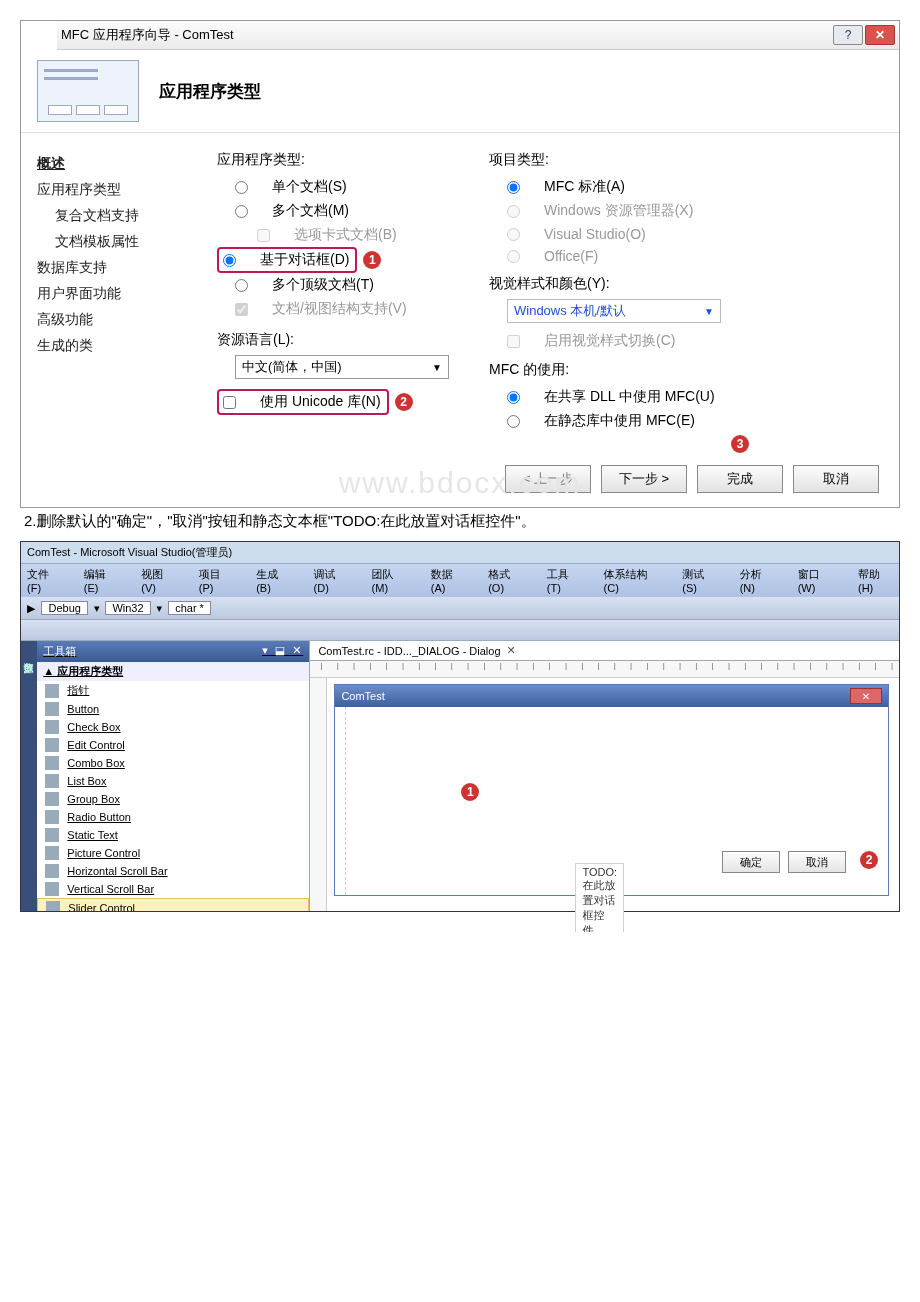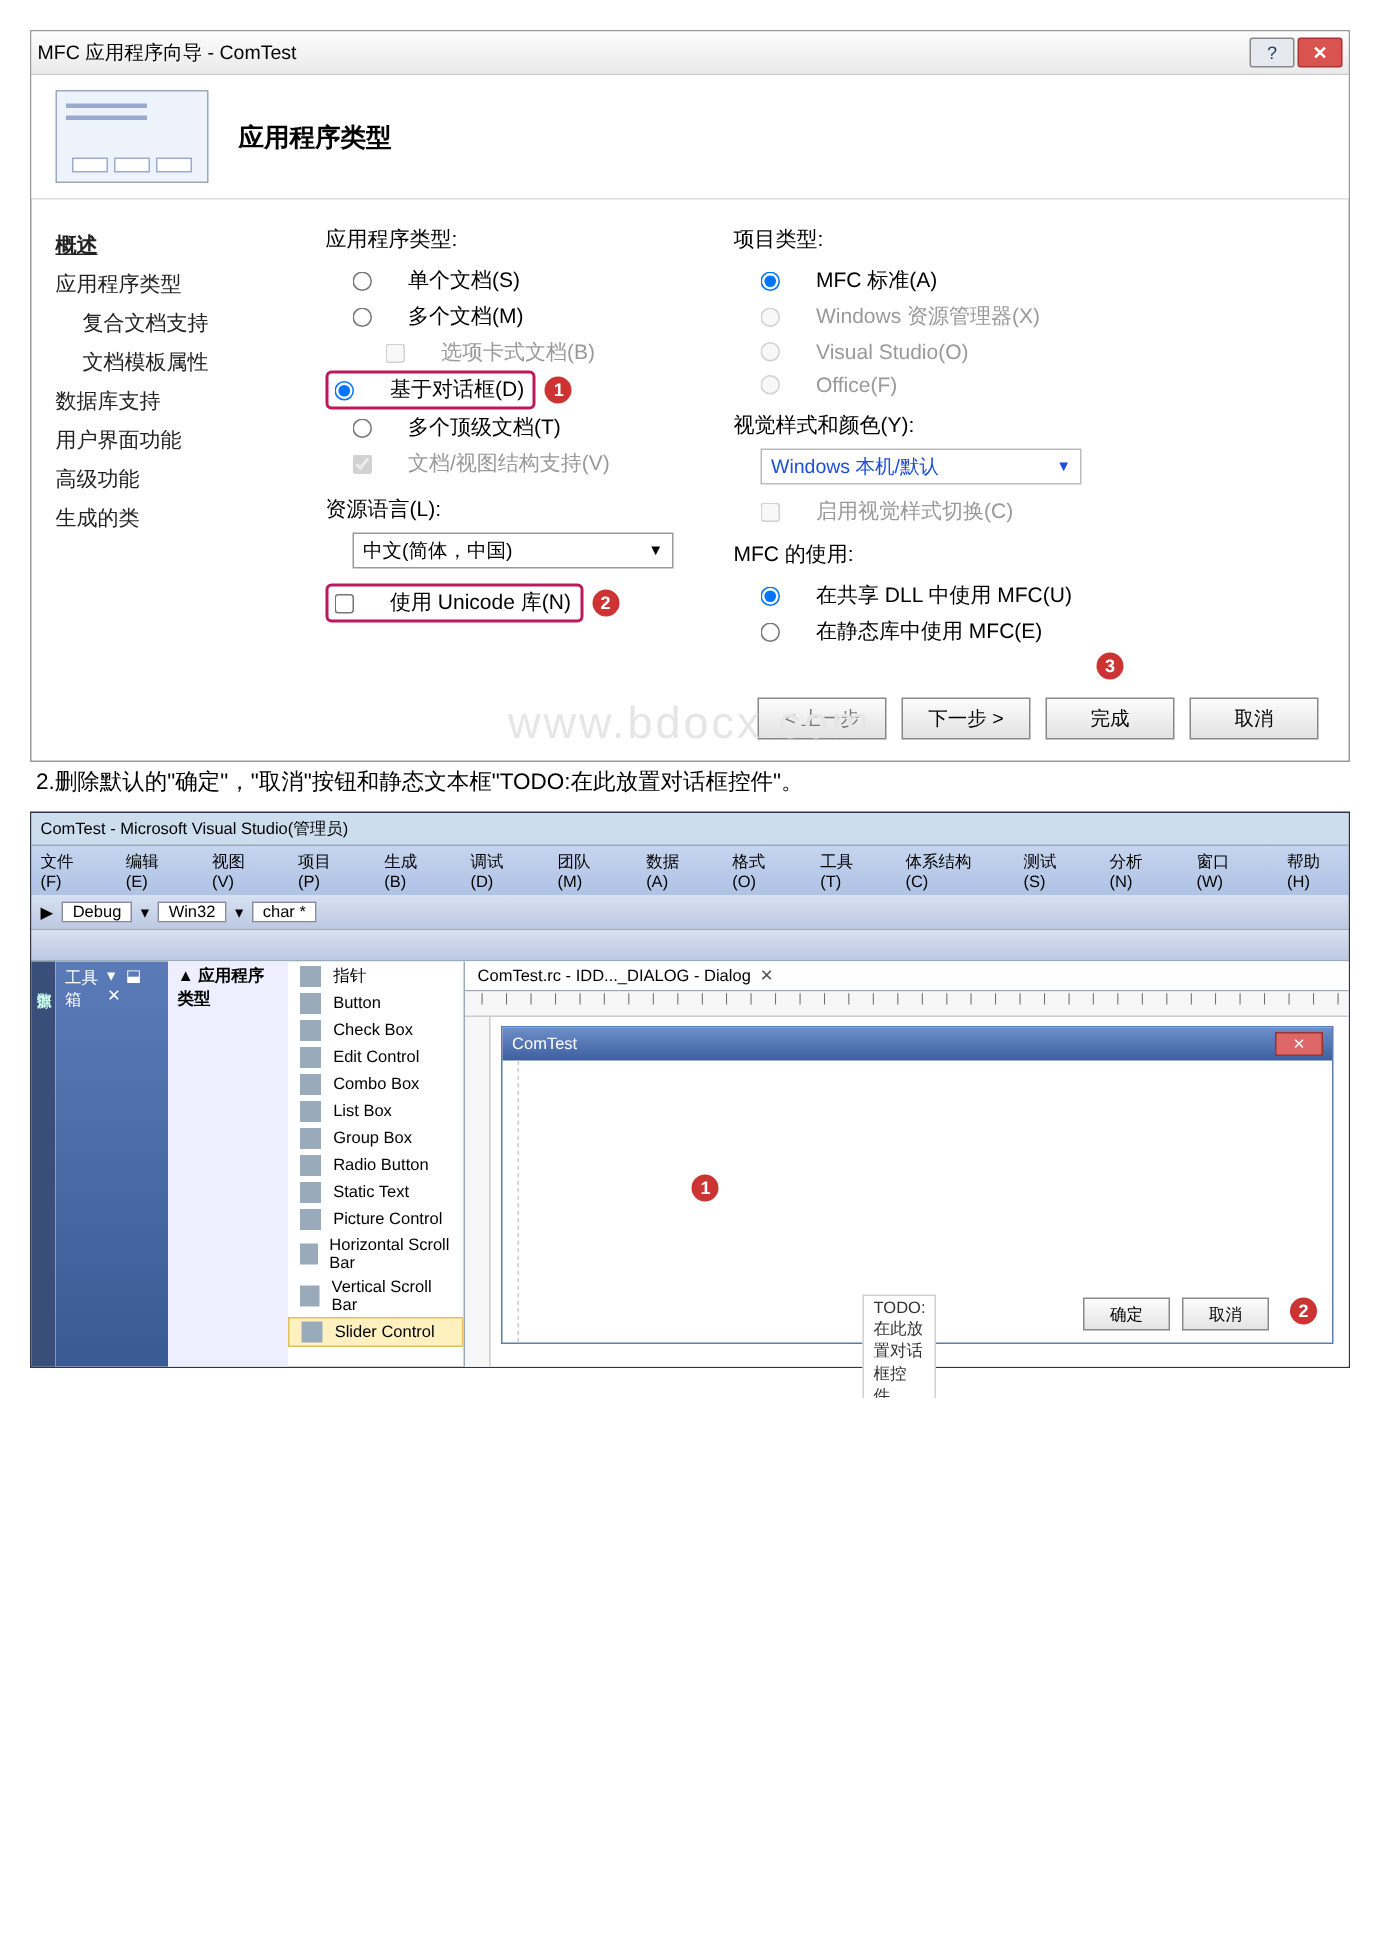--- a/index.html
+++ b/index.html
@@ -15,20 +15,21 @@
     margin-bottom: 12px;
   }
   .wizard-titlebar {
     height: 24px;
     display: flex;
     align-items: center;
     padding: 2px 4px;
     background: linear-gradient(#fdfdfd,#eaeaea);
     border-bottom: 1px solid #ccc;
     font-size: 13px;
+    margin-left: 36px;
   }
   .wizard-titlebar .spacer { flex: 1; }
   .tb-btn {
     width: 30px;
     height: 20px;
     margin-left: 2px;
     display: flex;
     align-items: center;
     justify-content: center;
     border: 1px solid #888;
@@ -98,21 +99,21 @@
     display:flex; gap:23px;}
   .vs-toolbar { background:linear-gradient(#d7e1f2,#bcc9e0); height:22px; border-bottom:1px solid #9ab;
     display:flex; align-items:center; gap:6px; padding:0 6px; font-size:11px;}
   .vs-toolbar .tbx{border:1px solid #88a; background:#fff; padding:0 6px;}
   .vs-toolbar2 { background:linear-gradient(#d7e1f2,#bcc9e0); height:20px; border-bottom:1px solid #9ab;}
   .vs-body { display:flex; height:270px; }
   .vs-edge { width:18px; background:#394e78; }
   .vs-edge span{ writing-mode:vertical-rl; color:#cfe; font-size:10px; padding-top:6px;}
   .toolbox {
     width:300px; background:#fff; border-right:1px solid #9ab;
-    display:flex; flex-direction:row; font-size:11px;
+    display:flex; flex-direction:column; font-size:11px;text-decoration:underline;
   }
   .toolbox-header { background:linear-gradient(#5a7bb8,#3a5a93); color:#fff;
     padding:3px 6px; display:flex; justify-content:space-between;}
   .toolbox-header .icons{ letter-spacing:2px;}
   .toolbox-cat { background:#eef; padding:2px 6px; font-weight:bold;}
   .toolbox-list { overflow:auto; }
   .toolbox-item { display:flex; align-items:center; gap:8px; padding:2px 8px; }
   .toolbox-item.sel { background:#fff0c0; border:1px solid #e0c060; }
   .toolbox-item .ico { width:14px; height:14px; background:#9ab; }
   .design { flex:1; background:#fff; display:flex; flex-direction:column;}
@@ -137,21 +138,21 @@
     align-items:center; justify-content:center; font-size:10px; color:#fff; border:1px solid #933;}
   .dlg-body { position:relative; height:calc(100% - 22px); }
   .dots { position:absolute; left:0; top:0; bottom:0; width:10px;
     border-right:1px dashed #ccc; }
   .static {
     position:absolute; left:120px; top:80px;
     font-size:11px; color:#333; background:#fff; border:1px solid #d0d0d0;
     padding:2px 6px;
   }
   .okcancel {
-    position:absolute; right:10px; bottom:8px; display:flex; gap:8px;
+    position:absolute; right:10px; bottom:22px; display:flex; gap:8px;
   }
   .dlgbtn {
     width:56px; height:20px; border:1px solid #888;
     background:linear-gradient(#fdfdfd,#e4e4e4); font-size:11px;
     display:flex; align-items:center; justify-content:center;
   }
 </style>
 </head>
 <body>
 

